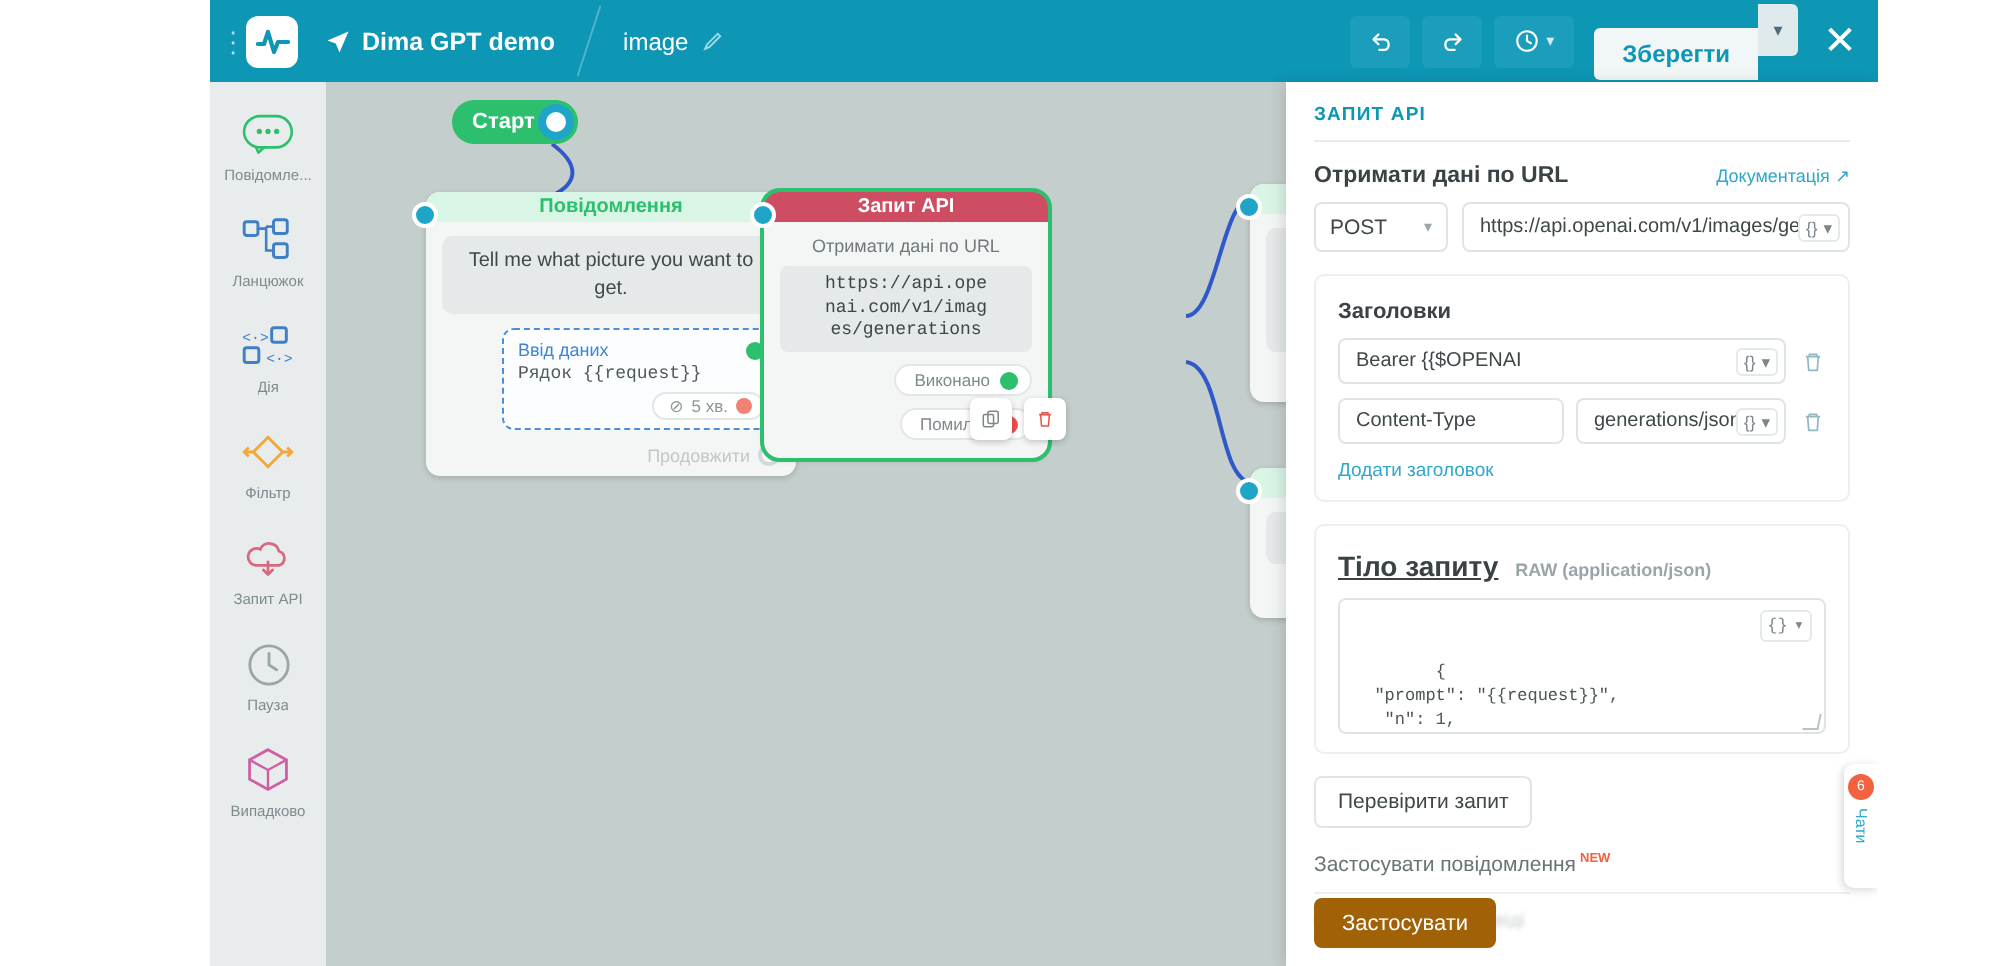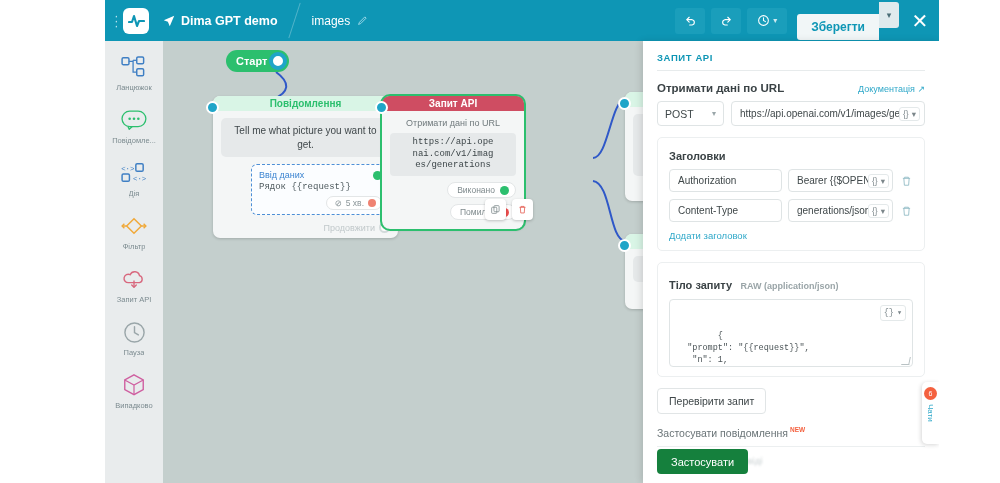--- a/index.html
+++ b/index.html
@@ -206,21 +206,21 @@
     width: 113px; height: 23px; border: 1px solid #dfe4e5; border-radius: 4px;
     font-size: 10px; color: #3f4749; display: flex; align-items: center; padding: 0 8px;
   }
   .hdr-val {
     flex: 1; height: 23px; border: 1px solid #dfe4e5; border-radius: 4px;
     font-size: 10px; color: #3f4749; display: flex; align-items: center;
     padding: 0 3px 0 8px; overflow: hidden;
   }
   .trash { width: 14px; display:flex; justify-content:center; cursor:pointer; }
   .add-link { font-size: 9.5px; color: #2fa8c9; margin-top: 8px; cursor: pointer; }
-  .body-t { font-size: 11px; font-weight: bold; color: #3a4245; }
+  .body-t { font-size: 14px; font-weight: bold; color: #3a4245; text-decoration: underline; }
   .body-sub { font-size: 9px; color: #9aa5a8; font-weight: bold; margin-left: 4px; }
   .code-area {
     position: relative; margin-top: 6px; border: 1px solid #dfe4e5;
     border-radius: 4px; height: 68px; padding: 5px 7px;
     font-family: "Liberation Mono", monospace; font-size: 8.5px;
     color: #4b5457; line-height: 1.45; white-space: pre; overflow: hidden;
   }
   .code-brace { position: absolute; right: 6px; top: 5px; }
   .resize {
     position: absolute; right: 2px; bottom: 1px; width: 8px; height: 8px;
@@ -242,21 +242,21 @@
   }
   .tab.active { color: #2cbf6e; border-bottom: 2.5px solid #2cbf6e; }
   .new-badge { color: #f4613f; font-size: 6.5px; font-weight: bold;
                vertical-align: super; margin-left: 2px; }
   .ghost-line {
     margin-top: 8px; font-size: 9.5px; color: #c9d0d2;
     filter: blur(1.1px); height: 11px; overflow: hidden;
   }
   .apply-btn {
     position: absolute; left: 14px; bottom: 9px;
-    background: #15803d; color: #fff; border: none; border-radius: 4px;
+    background: #a16207; color: #fff; border: none; border-radius: 4px;
     height: 25px; padding: 0 14px; font-size: 11px; cursor: pointer;
   }
   .chat-tab {
     position: absolute; right: 0; top: 382px; width: 17px; height: 62px;
     background: #fff; border-radius: 5px 0 0 5px;
     box-shadow: -1px 1px 4px rgba(0,0,0,.16);
     display: flex; flex-direction: column; align-items: center;
     padding-top: 5px; cursor: pointer; z-index: 5;
   }
   .chat-badge {
@@ -287,21 +287,21 @@
     </div>
 
     <div class="bc">
       <span class="bc-send">
         <svg width="12" height="12" viewBox="0 0 16 16">
             <path d="M15 1 L1 7 L6.5 9 L9 15 Z" fill="#ffffff"></path>
           </svg>
       </span>
       <span class="bc-title">Dima GPT demo</span>
       <span class="bc-sep"></span>
-      <span class="bc-sub">images</span>
+      <span class="bc-sub">image</span>
       <span class="bc-edit">
         <svg width="11" height="11" viewBox="0 0 14 14">
             <path d="M2 12 L3.2 9.2 L10 2.4 L11.6 4 L4.8 10.8 Z" fill="none" stroke="#9ed9e9" stroke-width="1.2"></path>
           </svg>
       </span>
     </div>
 
     <div class="spacer"></div>
 
     <div class="tb-btn">
@@ -326,45 +326,45 @@
 
     <div class="save-group">
       <button class="save-btn">Зберегти</button>
       <button class="save-caret">▾</button>
     </div>
 
     <div class="close-x">✕</div>
   </div>
 
   <div class="rail">
+
+    <div class="rail-item">
+      <span class="ri-ico">
+        <svg width="26" height="20" viewBox="0 0 30 23">
+          <rect x="1.2" y="1.2" width="27.5" height="18" rx="9" fill="none" stroke="#2cbf6e" stroke-width="1.5"></rect>
+          <path d="M8 19 L9.5 22.2 L13 19" fill="none" stroke="#2cbf6e" stroke-width="1.5"></path>
+          <circle cx="10" cy="10" r="1.5" fill="#2cbf6e"></circle>
+            <circle cx="15" cy="10" r="1.5" fill="#2cbf6e"></circle>
+          <circle cx="20" cy="10" r="1.5" fill="#2cbf6e"></circle>
+        </svg>
+      </span>
+      <span class="ri-lb">Повідомле...</span>
+    </div>
 
     <div class="rail-item">
       <span class="ri-ico">
         <svg width="26" height="22" viewBox="0 0 28 24">
           <rect x="1" y="2" width="7.5" height="7.5" rx="1.4" fill="none" stroke="#3f7fc4" stroke-width="1.6"></rect>
           <rect x="17" y="1" width="7.5" height="7.5" rx="1.4" fill="none" stroke="#3f7fc4" stroke-width="1.6"></rect>
           <rect x="17" y="14" width="7.5" height="7.5" rx="1.4" fill="none" stroke="#3f7fc4" stroke-width="1.6"></rect>
           <path d="M8.5 5.8 H13 V4.7 M13 5.8 V17.7 H17" fill="none" stroke="#3f7fc4" stroke-width="1.4"></path>
           <path d="M13 4.7 H17" fill="none" stroke="#3f7fc4" stroke-width="1.4"></path>
         </svg>
       </span>
       <span class="ri-lb">Ланцюжок</span>
-    </div>
-
-    <div class="rail-item">
-      <span class="ri-ico">
-        <svg width="26" height="20" viewBox="0 0 30 23">
-          <rect x="1.2" y="1.2" width="27.5" height="18" rx="9" fill="none" stroke="#2cbf6e" stroke-width="1.5"></rect>
-          <path d="M8 19 L9.5 22.2 L13 19" fill="none" stroke="#2cbf6e" stroke-width="1.5"></path>
-          <circle cx="10" cy="10" r="1.5" fill="#2cbf6e"></circle>
-            <circle cx="15" cy="10" r="1.5" fill="#2cbf6e"></circle>
-          <circle cx="20" cy="10" r="1.5" fill="#2cbf6e"></circle>
-        </svg>
-      </span>
-      <span class="ri-lb">Повідомле...</span>
     </div>
 
     <div class="rail-item">
       <span class="ri-ico">
         <svg width="28" height="22" viewBox="0 0 30 24">
           <text x="1" y="10" font-size="8" fill="#3f7fc4" font-family="Liberation Mono, monospace">&lt;·&gt;</text>
           <rect x="17" y="2" width="8" height="8" rx="1.4" fill="none" stroke="#3f7fc4" stroke-width="1.6"></rect>
           <rect x="2" y="13" width="8" height="8" rx="1.4" fill="none" stroke="#3f7fc4" stroke-width="1.6"></rect>
           <text x="14" y="21" font-size="8" fill="#3f7fc4" font-family="Liberation Mono, monospace">&lt;·&gt;</text>
         </svg>
@@ -533,23 +533,20 @@
           <span>{}</span>
           <span>▾</span>
         </span>
       </div>
     </div>
 
     <div class="card">
       <div class="card-t">Заголовки</div>
 
       <div class="hdr-row">
-        <div class="hdr-key">
-          <span>Authorization</span>
-        </div>
         <div class="hdr-val">
           <span class="txt" style="flex:1;overflow:hidden;white-space:nowrap">Bearer {{$OPENAI</span>
           <span class="brace">
             <span>{}</span>
             <span>▾</span>
           </span>
         </div>
         <span class="trash">
           <svg width="11" height="12" viewBox="0 0 14 14">
             <path d="M2.4 3.6 H11.6 M4.6 3.6 V2.2 H9.4 V3.6 M3.6 3.6 L4.3 12.4 H9.7 L10.4 3.6" fill="none" stroke="#8fb9c4" stroke-width="1.1" stroke-linejoin="round"></path>

